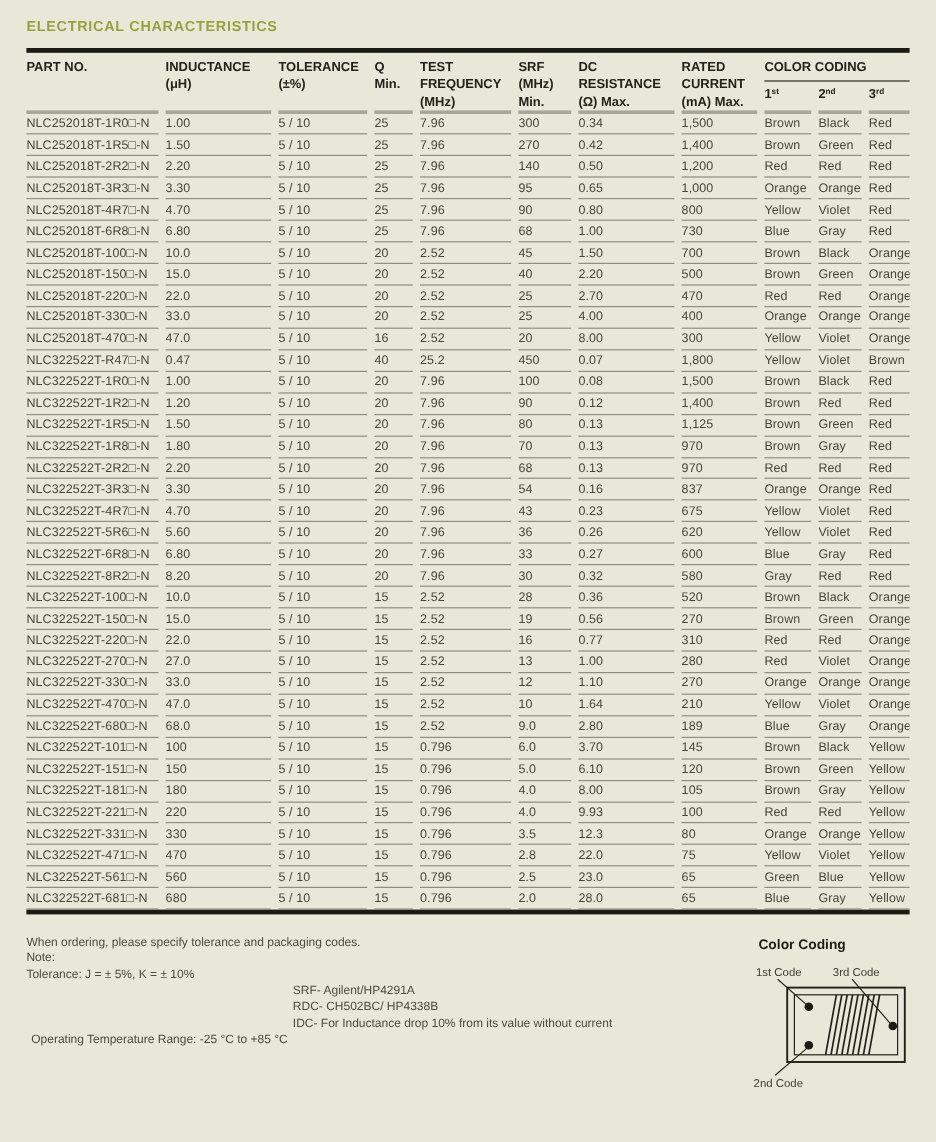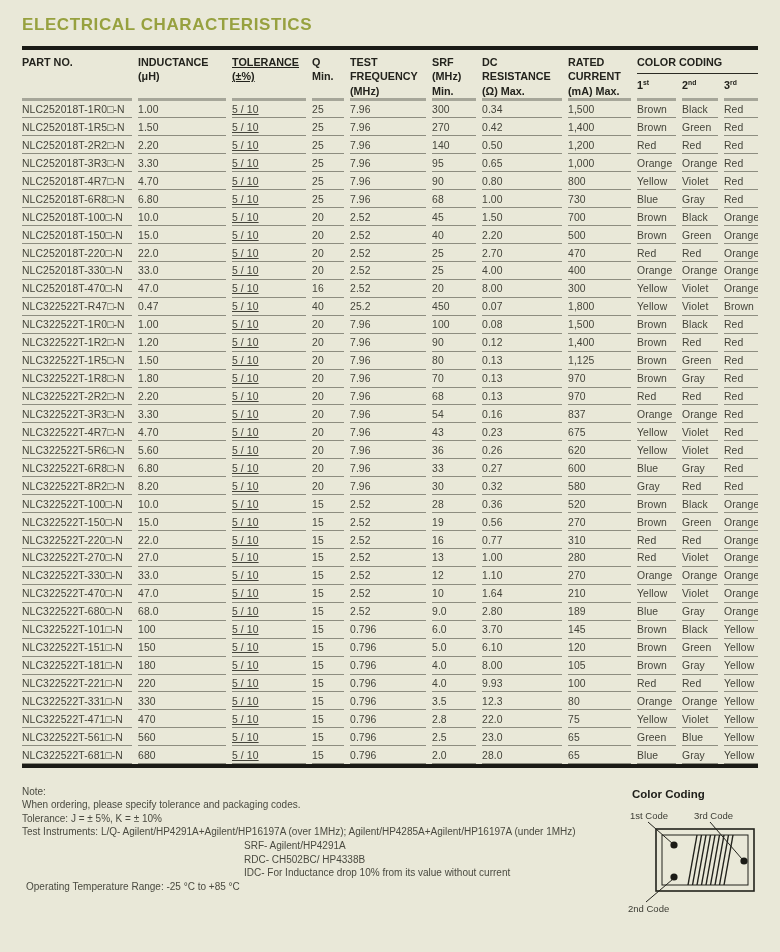--- a/index.html
+++ b/index.html
@@ -5,37 +5,37 @@
   html,body{margin:0;padding:0;}
   body{
     width:780px;height:952px;overflow:hidden;
     background:#e9e8d8;
     font-family:"Liberation Sans", sans-serif;
     -webkit-font-smoothing:antialiased;
   }
   .page{padding:15px 22px 0 22px;}
   .title{
     margin:0 0 11px 0;
-    font-size:17px;font-weight:bold;letter-spacing:.6px;
+    font-size:12px;font-weight:bold;letter-spacing:.6px;
     color:#97a13f;
   }
   .rule-black{height:3.5px;background:#1b1b16;}
   
   .thead{display:flex;height:50px;margin-top:1px;}
   .th{
     box-sizing:border-box;height:100%;
     font-weight:bold;font-size:10.8px;line-height:14.6px;color:#23231d;
     padding-top:4px;white-space:nowrap;
     border-bottom:3px solid #a6a699;
   }
   .hl{display:block;}
   
   .c0{width:110px;margin-right:6px;}
   .c1{width:88px;margin-right:6px;}
-  .c2{width:74px;margin-right:6px;text-decoration:underline;}
+  .c2{width:74px;margin-right:6px;}
   .c3{width:32px;margin-right:6px;}
   .c4{width:76px;margin-right:6px;}
   .c5{width:44px;margin-right:6px;}
   .c6{width:80px;margin-right:6px;}
   .c7{width:63px;margin-right:6px;}
   .c8{width:39px;margin-right:6px;}
   .c9{width:36px;margin-right:6px;}
   .c10{width:34px;margin-right:0;}
   .cgroup{
     width:121px;height:100%;box-sizing:border-box;
@@ -621,24 +621,23 @@
           <span class="cell c9">Gray</span>
           <span class="cell c10">Yellow</span>
         </div>
       </div>
 
     <div class="rule-black"></div>
   </div>
 
   <div class="footer">
     <div class="notes">
+        <div class="note-line ind-0">When ordering, please specify tolerance and packaging codes.</div>
         <div class="note-line ind-0">Note:</div>
-        <div class="note-line ind-0">When ordering, please specify tolerance and packaging codes.</div>
         <div class="note-line ind-0">Tolerance: J = ± 5%, K = ± 10%</div>
-        <div class="note-line ind-0">Test Instruments: L/Q- Agilent/HP4291A+Agilent/HP16197A (over 1MHz); Agilent/HP4285A+Agilent/HP16197A (under 1MHz)</div>
         <div class="note-line ind-1">SRF- Agilent/HP4291A</div>
         <div class="note-line ind-1">RDC- CH502BC/ HP4338B</div>
         <div class="note-line ind-1">IDC-  For Inductance drop 10% from its value without current</div>
         <div class="note-line ind-2">Operating Temperature Range: -25 °C to +85 °C</div>
       </div>
 
     <div class="cc">
       <div class="cc-title">Color Coding</div>
       <svg width="146" height="122" viewBox="0 0 146 122">
         <text x="18" y="17">1st Code</text>

